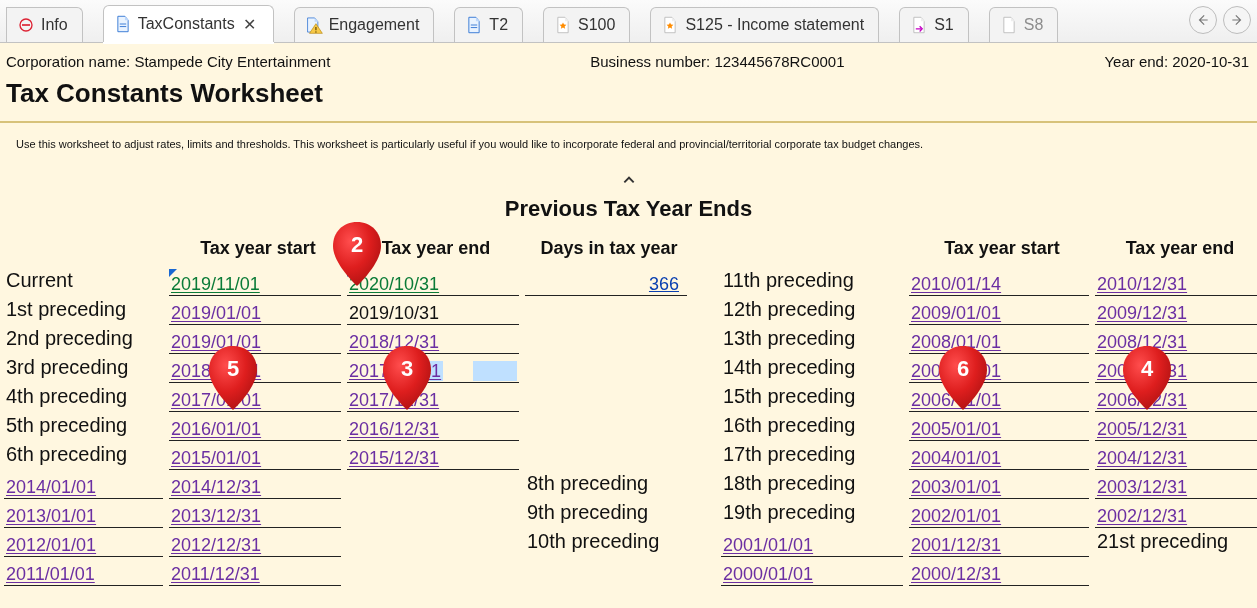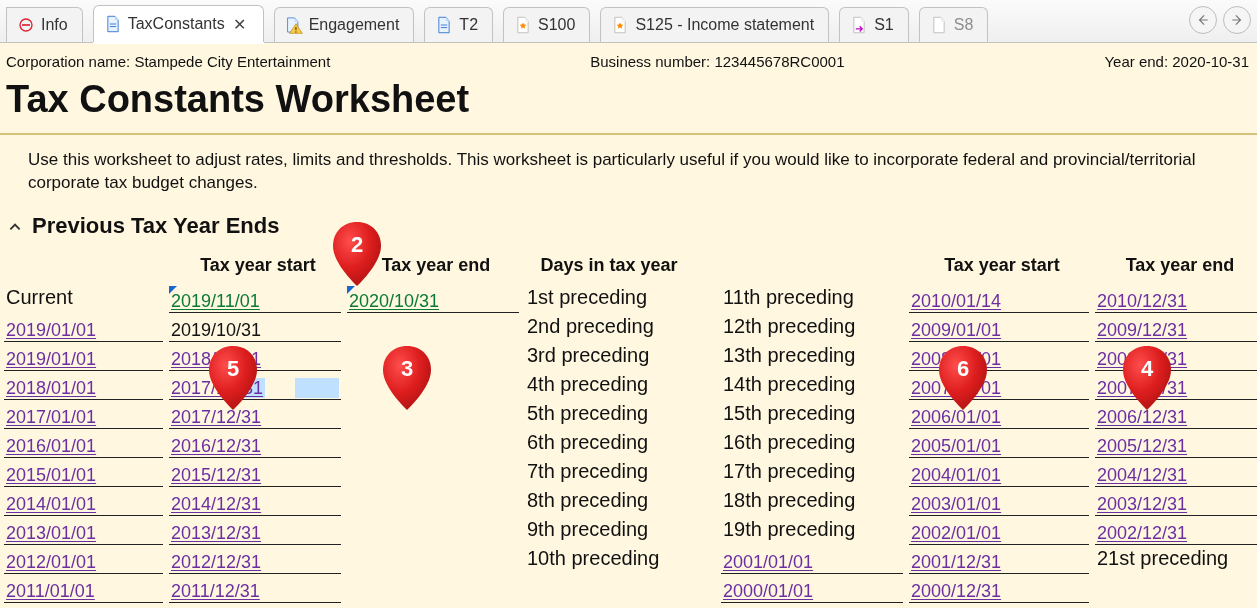--- a/index.html
+++ b/index.html
@@ -46,21 +46,21 @@
     gap: 6px;
     height: 34px;
     padding: 0 14px 0 10px;
     border: 1px solid var(--tab-border);
     border-bottom: none;
     border-top-left-radius: 6px;
     border-top-right-radius: 6px;
     background: var(--tab-inactive-bg);
     color: #333;
     font-size: 16px;
-    margin-right: 10px;
+    margin-right: 20px;
     cursor: pointer;
     position: relative;
     flex: none;
   }
   .tab.first { border-top-left-radius: 0; }
   .tab.active {
     background: var(--tab-active-bg);
     height: 36px;
     z-index: 2;
     box-shadow: 0 2px 0 var(--tab-active-bg);
@@ -87,40 +87,41 @@
   .infobar {
     display: flex;
     justify-content: space-between;
     padding: 10px 8px 4px 6px;
     font-size: 15px;
     color: #111;
   }
   .infobar > div { white-space: nowrap; }
   
   .title {
-    font-size: 38px;
+    font-size: 26px;
     font-weight: 800;
     padding: 4px 6px 12px 6px;
     border-bottom: 2px solid #d7c27a;
   }
   
   .intro {
-    padding: 14px 16px 10px 28px;
-    font-size: 17px;
+    padding: 14px 16px 10px 16px;
+    font-size: 11px;
     line-height: 1.35;
   }
   
   .section-header {
     display: flex;
     align-items: center;
     gap: 8px;
     padding: 8px 6px 6px 6px;
     font-size: 22px;
     font-weight: 800;
     position: relative;
+    flex-direction: column;
   }
   .chevron {
     width: 18px; height: 18px;
     display: inline-flex; align-items: center; justify-content: center;
   }
   
   .columns {
     display: flex;
     padding: 6px 4px 0 4px;
     gap: 0;
@@ -331,20 +332,21 @@
 
 <div class="columns">
   <div class="grid-left" id="left-grid">
       <div class="blank"></div>
       <div class="col-header">Tax year start</div>
       <div class="col-header">Tax year end</div>
       <div class="col-header">Days in tax year</div>
       <div class="row-label">Current</div>
       <div class="field link green">2019/11/01<span class="tick"></span></div>
       <div class="field link green">2020/10/31<span class="tick"></span></div>
+      <div class="field blue days-field">366</div>
       <div class="row-label">1st preceding</div>
       <div class="field link">2019/01/01</div>
       <div class="field plain">2019/10/31</div>
       <div class="blank"></div>
       <div class="row-label">2nd preceding</div>
       <div class="field link">2019/01/01</div>
       <div class="field link">2018/12/31</div>
       <div class="blank"></div>
       <div class="row-label">3rd preceding</div>
       <div class="field link">2018/01/01</div>
@@ -355,21 +357,20 @@
       <div class="field link">2017/12/31</div>
       <div class="blank"></div>
       <div class="row-label">5th preceding</div>
       <div class="field link">2016/01/01</div>
       <div class="field link">2016/12/31</div>
       <div class="blank"></div>
       <div class="row-label">6th preceding</div>
       <div class="field link">2015/01/01</div>
       <div class="field link">2015/12/31</div>
       <div class="blank"></div>
-      <div class="row-label">7th preceding</div>
       <div class="field link">2014/01/01</div>
       <div class="field link">2014/12/31</div>
       <div class="blank"></div>
       <div class="row-label">8th preceding</div>
       <div class="field link">2013/01/01</div>
       <div class="field link">2013/12/31</div>
       <div class="blank"></div>
       <div class="row-label">9th preceding</div>
       <div class="field link">2012/01/01</div>
       <div class="field link">2012/12/31</div>

